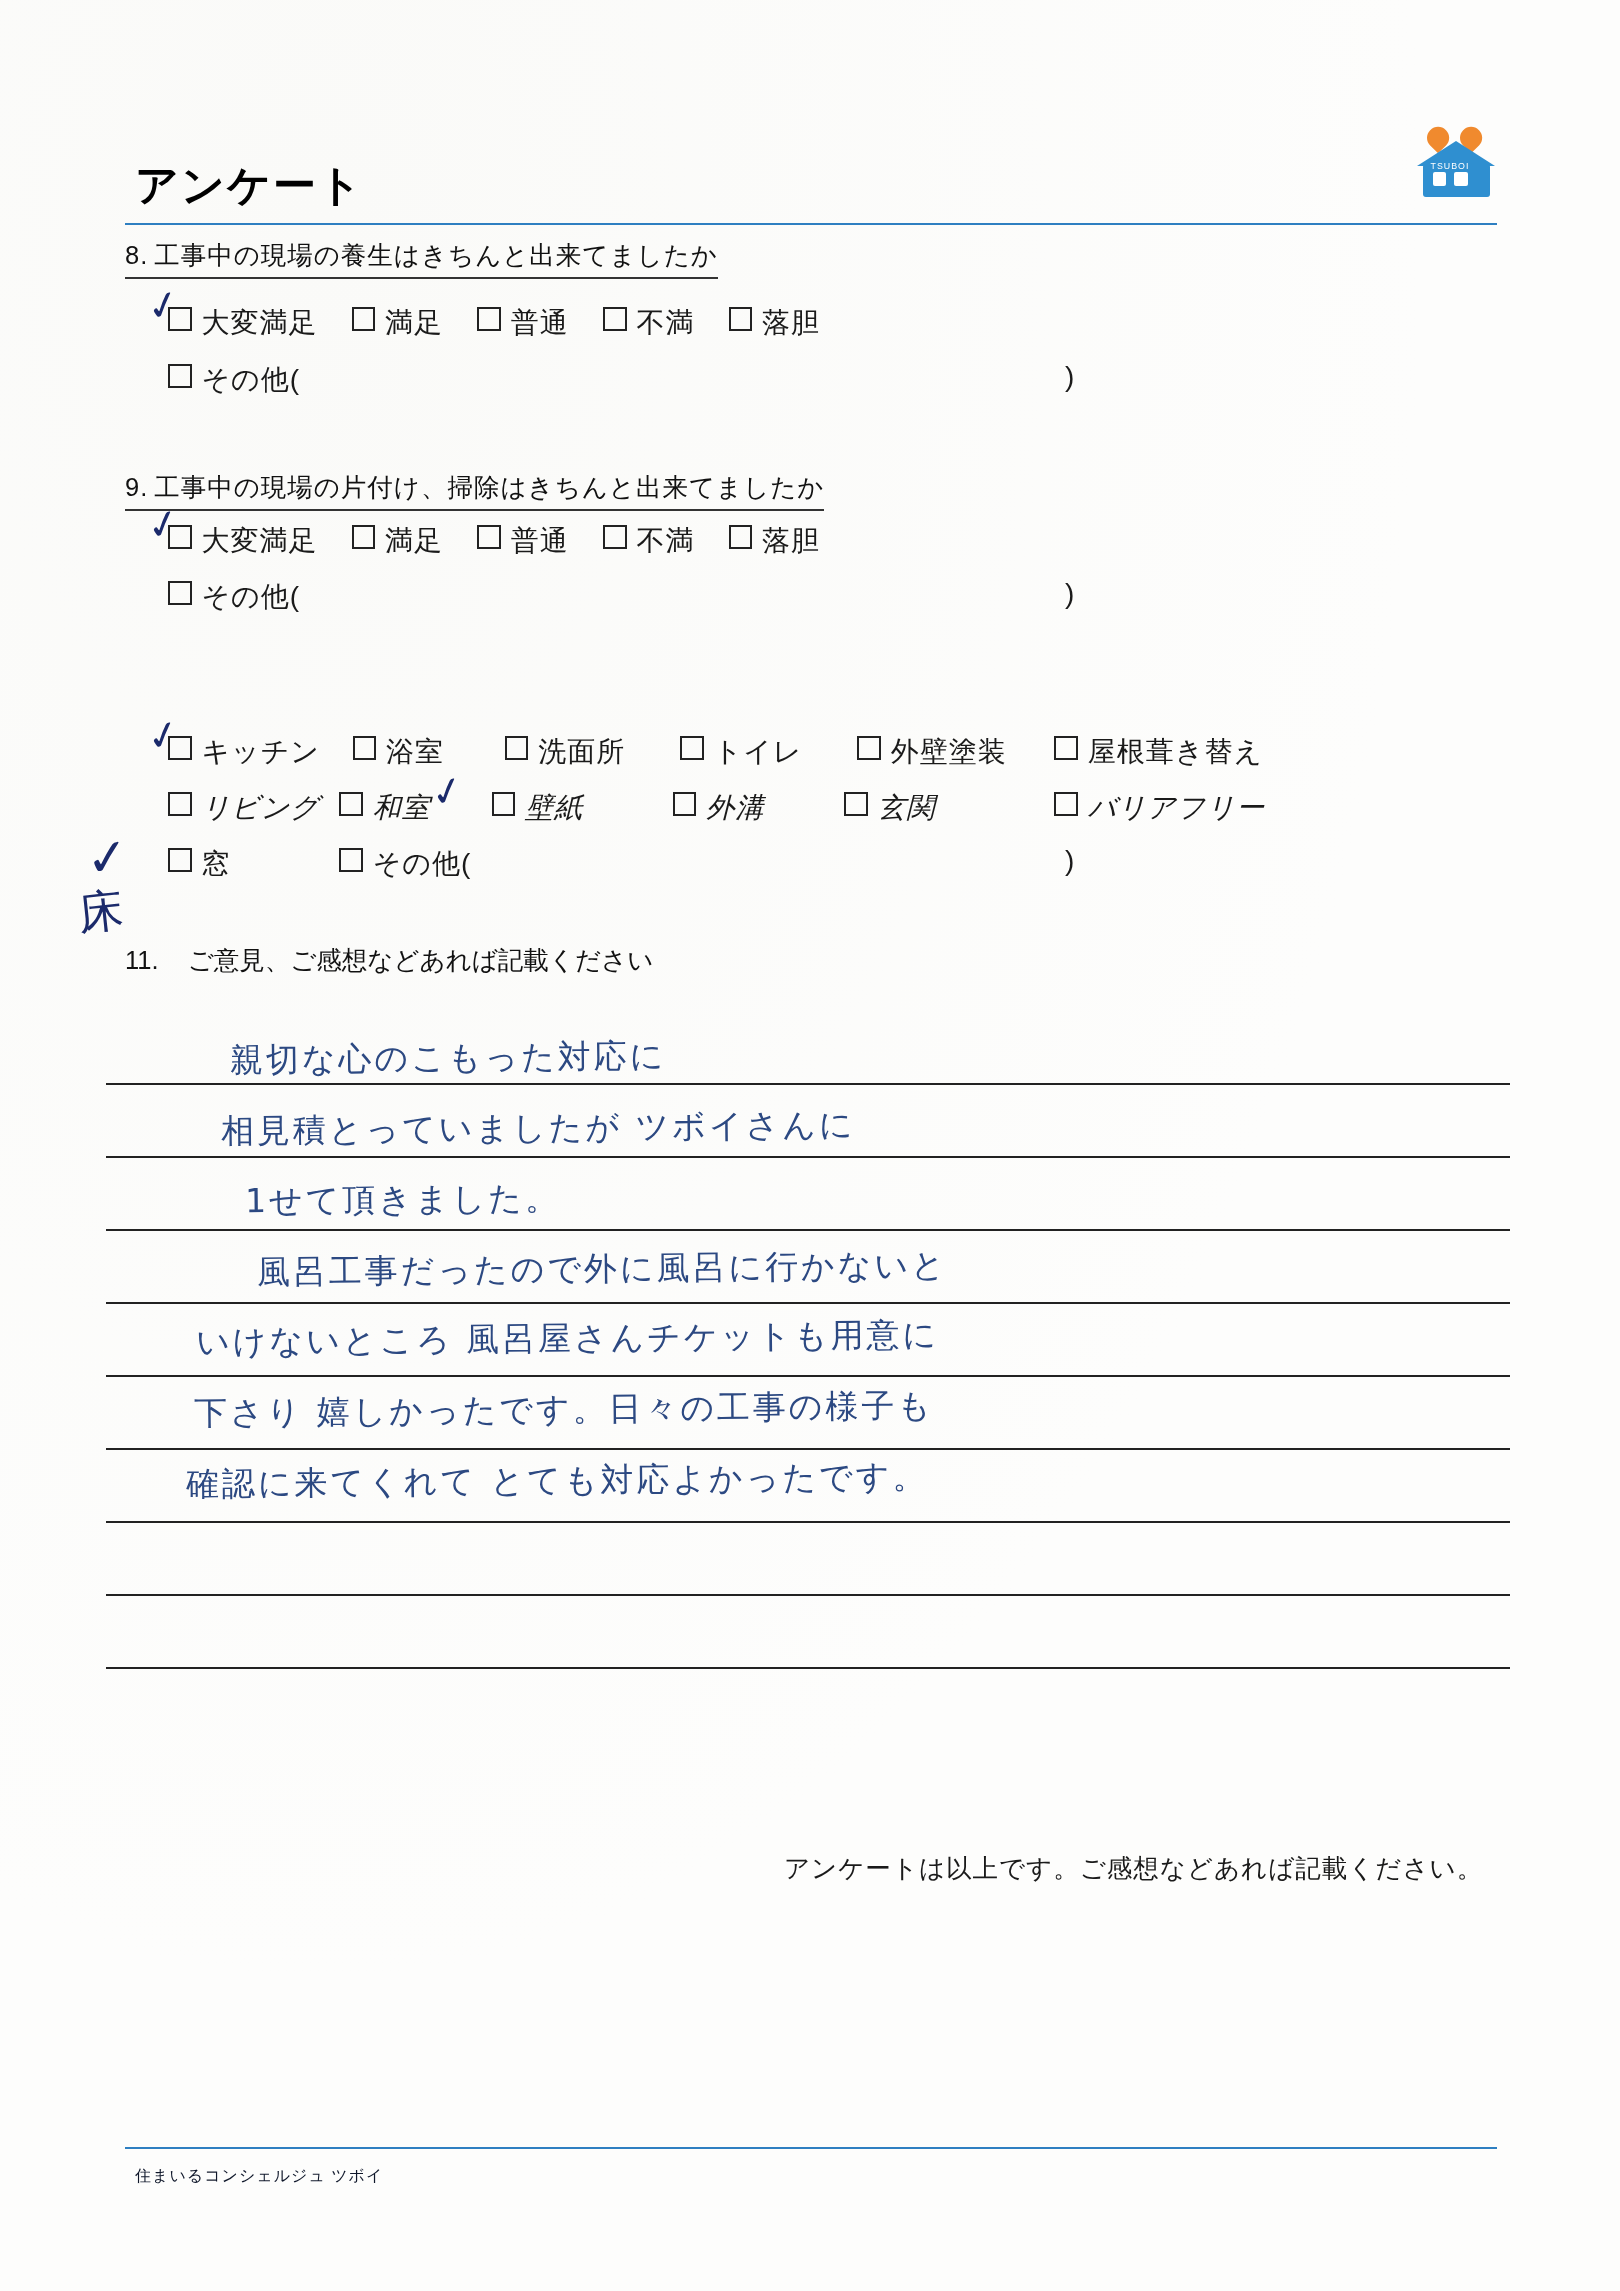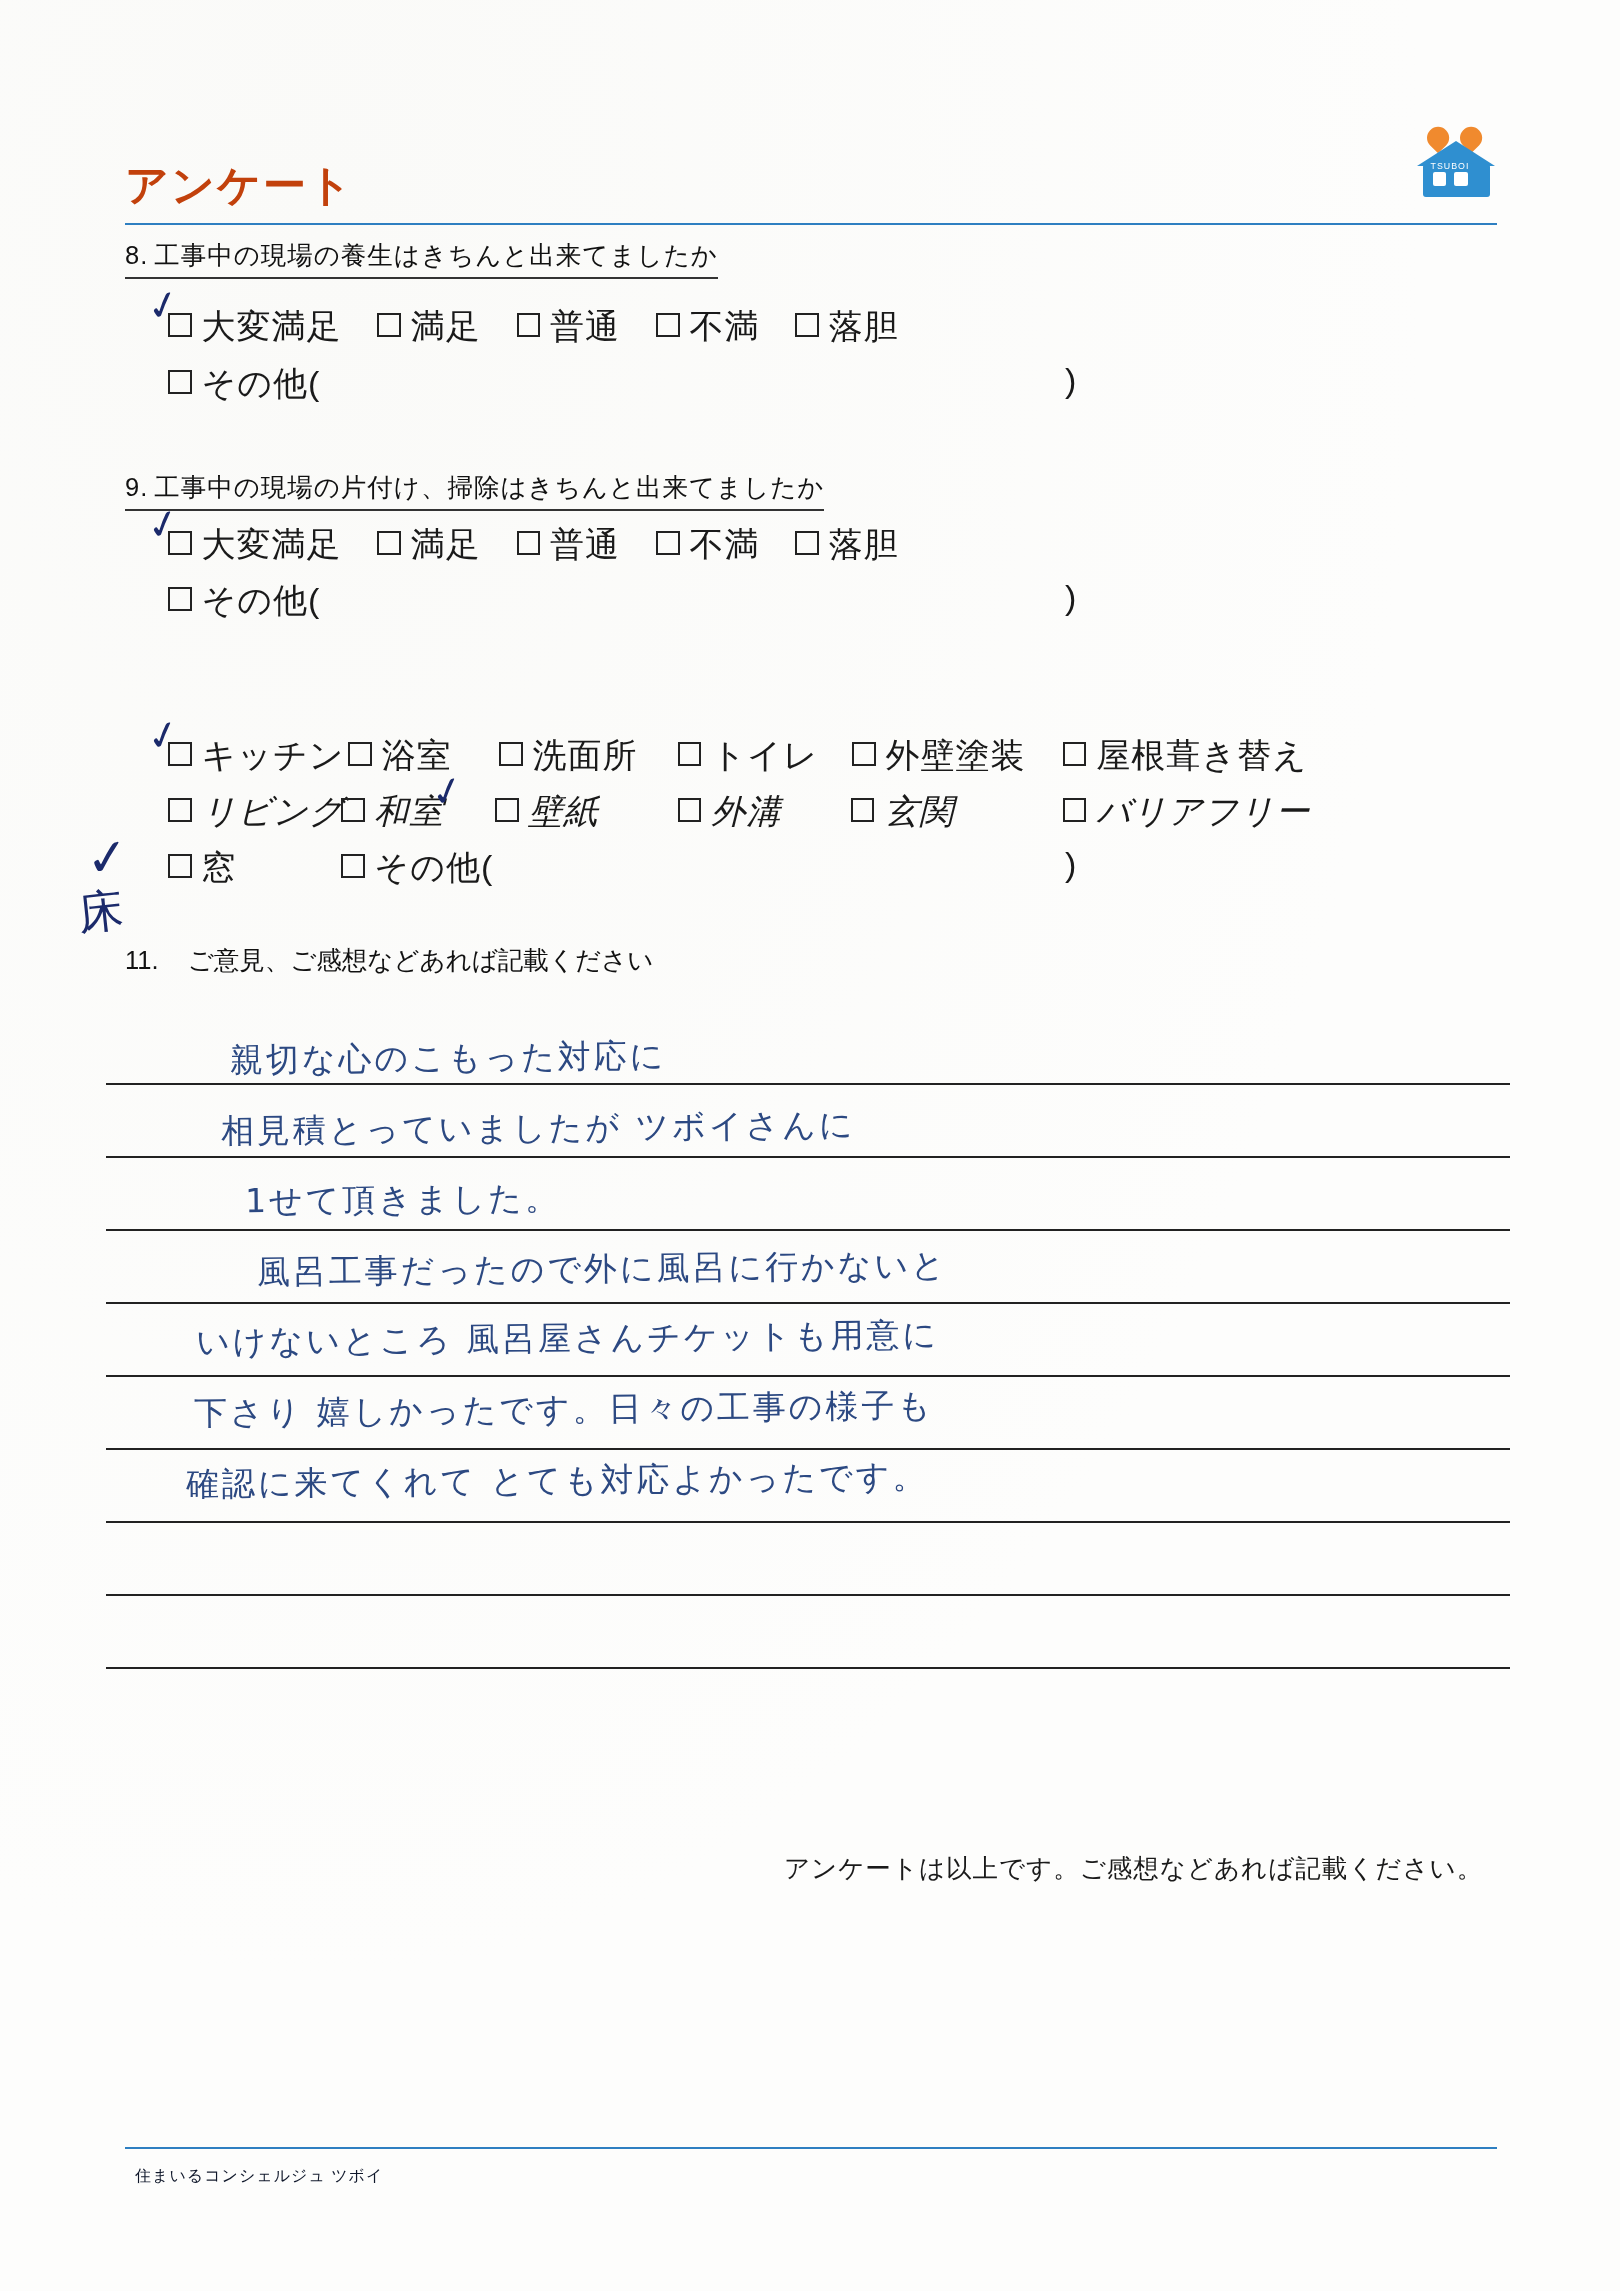--- a/index.html
+++ b/index.html
@@ -30,26 +30,26 @@
   .content {
     position: absolute;
     left: 0; top: 0;
     width: 1620px;
     height: 2292px;
   }
 
   
   .title {
     position: absolute;
-    left: 125px;
+    left: 135px;
     top: 157px;
     font-size: 43px;
     font-weight: bold;
     letter-spacing: 2px;
-    color: #c2410c;
+    color: #000000;
   }
   .header-rule {
     position: absolute;
     left: 125px;
     top: 223px;
     width: 1372px;
     height: 2px;
     background: #2e7fc1;
   }
   .logo {
@@ -114,21 +114,21 @@
     border-bottom: 2px solid #333;
     display: inline-block;
     letter-spacing: 1px;
   }
   .q-num {
     display: inline-block;
     margin-right: 5.9px;
   }
   .opt-row {
     position: absolute;
-    font-size: 34px;
+    font-size: 28px;
     white-space: nowrap;
     letter-spacing: 1px;
     padding-left: 16px;
   }
   .opt {
     display: inline-block;
     margin-right: 25.5px;
     position: relative;
   }
   .box {

